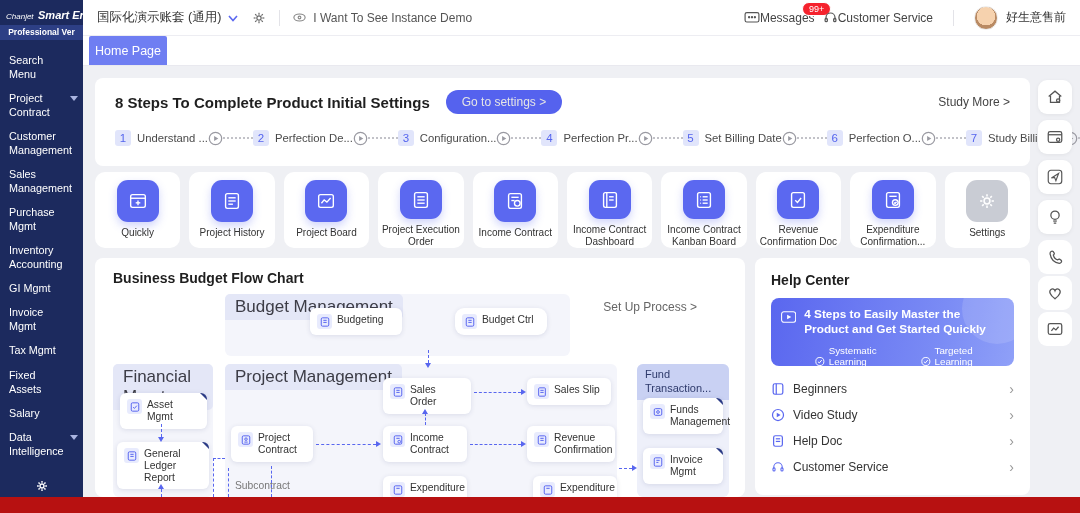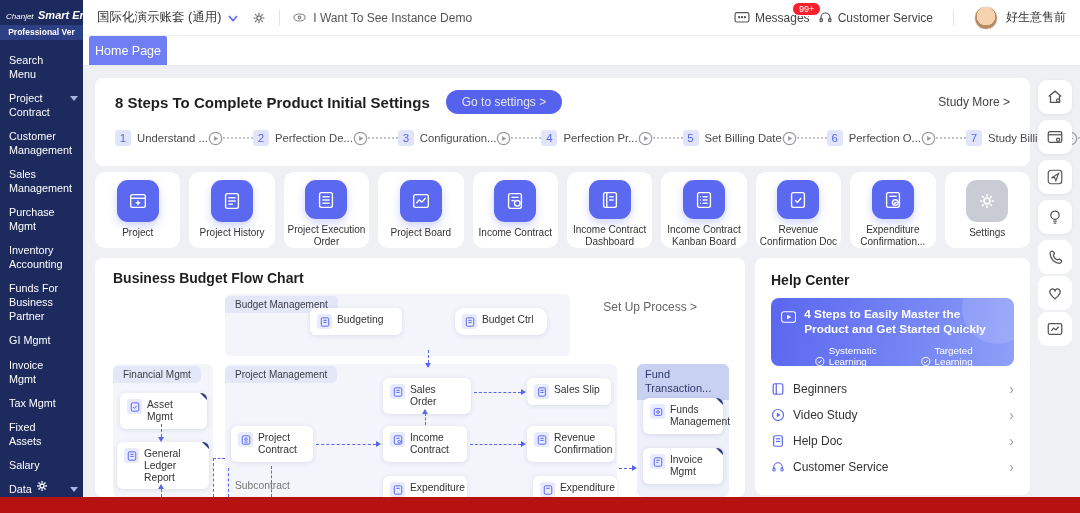--- a/index.html
+++ b/index.html
@@ -7,21 +7,21 @@
   #page { position:relative; width:1080px; height:513px; overflow:hidden; background:#fff; }
 
   
   .topbar { position:absolute; left:83px; top:0; right:0; height:36px; background:#fff;
             border-bottom:1px solid #ededf2; display:flex; align-items:center; padding:0 14px; }
   .acct { display:flex; align-items:center; gap:6px; font-size:12.5px; color:#333; cursor:pointer; }
   .chev-down { width:12px; height:12px; }
   .tb-sep { width:1px; height:16px; background:#e3e3e8; margin:0 12px; }
   .demo-link { display:flex; align-items:center; gap:6px; font-size:12px; color:#555; cursor:pointer; }
   .tb-right { margin-left:auto; display:flex; align-items:center; gap:8px; }
-  .tb-item { display:flex; align-items:center; gap:5px; font-size:12px; color:#444; cursor:pointer; position:relative; }
+  .tb-item { display:flex; align-items:center; font-size:12px; color:#444; cursor:pointer; position:relative; }
   .badge { position:absolute; top:-9px; left:58px; background:#f5222d; color:#fff; font-size:9px;
            padding:1px 6px; border-radius:8px; border:1px solid #fff; font-weight:normal; }
   .avatar { width:24px; height:24px; border-radius:50%;
             background:radial-gradient(circle at 50% 42%, #f6d2ae 0 54%, #b98a63 55% 100%); border:1px solid #eee; }
   .uname { font-size:12px; color:#333; }
 
   
   .sidebar { position:absolute; left:0; top:0; width:83px; height:497px; background:#1c2a5e; color:#fff; }
   .logo-row { padding:5px 6px 2px 6px; color:#fff; white-space:nowrap; }
   .logo-script { font-size:8px; font-style:italic; }
@@ -63,21 +63,21 @@
   .tile-icon { width:42px; height:42px; border-radius:11px; background:#5b68f0; display:flex; align-items:center;
                justify-content:center; box-shadow:0 4px 8px rgba(91,104,240,.28); }
   .tile-icon.gray { background:#c9ccd4; box-shadow:none; }
   .tile-label { margin-top:5px; font-size:10px; color:#333; text-align:center; line-height:1.2; padding:0 2px; }
 
   
   .flow-card { left:95px; top:258px; width:650px; height:239px; overflow:hidden; }
   .flow-title { position:absolute; left:18px; top:12px; font-size:14px; font-weight:bold; color:#1f1f1f; }
   .setup-link { position:absolute; right:48px; top:14px; font-size:12px; color:#666; cursor:pointer;margin-top:28px; }
   .fgroup { position:absolute; background:#f4f5fb; border-radius:6px; }
-  .gchip { display:inline-block; background:#e4e7f7; color:#3c3c46; font-size:10px; padding:3px 10px; border-radius:5px 5px 5px 0; }
+  .gchip { display:inline-block; background:#e4e7f7; color:#3c3c46; font-size:17px; padding:3px 10px; border-radius:5px 5px 5px 0; }
   .fund-head { background:#c9d1f3; color:#2e3a6b; font-size:11px; line-height:1.25; padding:4px 8px; border-radius:6px 6px 0 0; }
   .fbox { position:absolute; background:#fff; border-radius:6px; box-shadow:0 1px 5px rgba(31,41,97,.12);
           display:flex; gap:5px; padding:6px 7px; font-size:10.3px; color:#333; line-height:1.15; cursor:pointer; }
   .fbicon { width:15px; height:15px; border-radius:3px; background:#e8ebfd; flex:0 0 auto;
             display:flex; align-items:center; justify-content:center; }
   .fold::after { content:""; position:absolute; top:0; right:0; width:0; height:0;
                  border-top:7px solid #2a3a85; border-left:7px solid transparent; border-radius:0 6px 0 0; }
   .sub-label { position:absolute; font-size:10.3px; color:#777; }
   .dash-h { position:absolute; border-top:1.4px dashed #5866ef; }
   .dash-v { position:absolute; border-left:1.4px dashed #5866ef; }
@@ -122,21 +122,20 @@
       <span class="logo-main">Smart Erp</span>
     </div>
     <div class="logo-ver">Professional Ver</div>
     <div class="nav">
       <div class="nav-item"><span>Search Menu</span></div>
       <div class="nav-item"><span>Project Contract</span><span class="caret"></span></div>
       <div class="nav-item"><span>Customer Management</span></div>
       <div class="nav-item"><span>Sales Management</span></div>
       <div class="nav-item"><span>Purchase Mgmt</span></div>
       <div class="nav-item"><span>Inventory Accounting</span></div>
-      <div class="nav-item"><span>Funds For Business Partner</span></div>
       <div class="nav-item"><span>GI Mgmt</span></div>
       <div class="nav-item"><span>Invoice Mgmt</span></div>
       <div class="nav-item"><span>Tax Mgmt</span></div>
       <div class="nav-item"><span>Fixed Assets</span></div>
       <div class="nav-item"><span>Salary</span></div>
       <div class="nav-item"><span>Data Intelligence</span><span class="caret"></span></div>
     </div>
     <div class="side-gear">
       <svg width="14" height="14" viewBox="0 0 24 24" stroke="#fff" stroke-width="2.4" fill="none" style="margin:0 auto">
         <circle cx="12" cy="12" r="3.4"></circle>
@@ -288,52 +287,52 @@
   <div class="tiles">
     <div class="tile">
       <span class="tile-icon">
           <svg width="22" height="22" viewBox="0 0 24 24" stroke="#fff" stroke-width="1.5" fill="none">
             <rect x="4" y="5" width="16" height="14" rx="2"></rect>
             <line x1="4" y1="9" x2="20" y2="9"></line>
             <line x1="12" y1="11.5" x2="12" y2="16.5"></line>
             <line x1="9.5" y1="14" x2="14.5" y2="14"></line>
           </svg>
         </span>
-      <span class="tile-label">Project</span>
+      <span class="tile-label">Quickly</span>
     </div>
     <div class="tile">
       <span class="tile-icon">
           <svg width="22" height="22" viewBox="0 0 24 24" stroke="#fff" stroke-width="1.5" fill="none">
             <rect x="5" y="4" width="14" height="16" rx="2"></rect>
             <line x1="8" y1="8.5" x2="16" y2="8.5"></line>
             <line x1="8" y1="12" x2="16" y2="12"></line>
             <line x1="8" y1="15.5" x2="13" y2="15.5"></line>
           </svg>
         </span>
       <span class="tile-label">Project History</span>
     </div>
     <div class="tile">
       <span class="tile-icon">
           <svg width="22" height="22" viewBox="0 0 24 24" stroke="#fff" stroke-width="1.5" fill="none">
+            <rect x="4" y="5" width="16" height="14" rx="2"></rect>
+            <polyline points="7,14.5 10,10.8 13,13.2 17,8.8"></polyline>
+          </svg>
+        </span>
+      <span class="tile-label">Project Board</span>
+    </div>
+    <div class="tile">
+      <span class="tile-icon">
+          <svg width="22" height="22" viewBox="0 0 24 24" stroke="#fff" stroke-width="1.5" fill="none">
             <rect x="5" y="4" width="14" height="16" rx="2"></rect>
             <line x1="8" y1="8.5" x2="16" y2="8.5"></line>
             <line x1="8" y1="12" x2="16" y2="12"></line>
             <line x1="8" y1="15.5" x2="16" y2="15.5"></line>
           </svg>
         </span>
       <span class="tile-label">Project Execution Order</span>
-    </div>
-    <div class="tile">
-      <span class="tile-icon">
-          <svg width="22" height="22" viewBox="0 0 24 24" stroke="#fff" stroke-width="1.5" fill="none">
-            <rect x="4" y="5" width="16" height="14" rx="2"></rect>
-            <polyline points="7,14.5 10,10.8 13,13.2 17,8.8"></polyline>
-          </svg>
-        </span>
-      <span class="tile-label">Project Board</span>
     </div>
     <div class="tile">
       <span class="tile-icon">
           <svg width="22" height="22" viewBox="0 0 24 24" stroke="#fff" stroke-width="1.5" fill="none">
             <rect x="5" y="4" width="14" height="16" rx="2"></rect>
             <line x1="8" y1="8" x2="16" y2="8"></line>
             <line x1="8" y1="11.5" x2="11.5" y2="11.5"></line>
             <circle cx="14.5" cy="14.5" r="3.1"></circle>
           </svg>
         </span>

